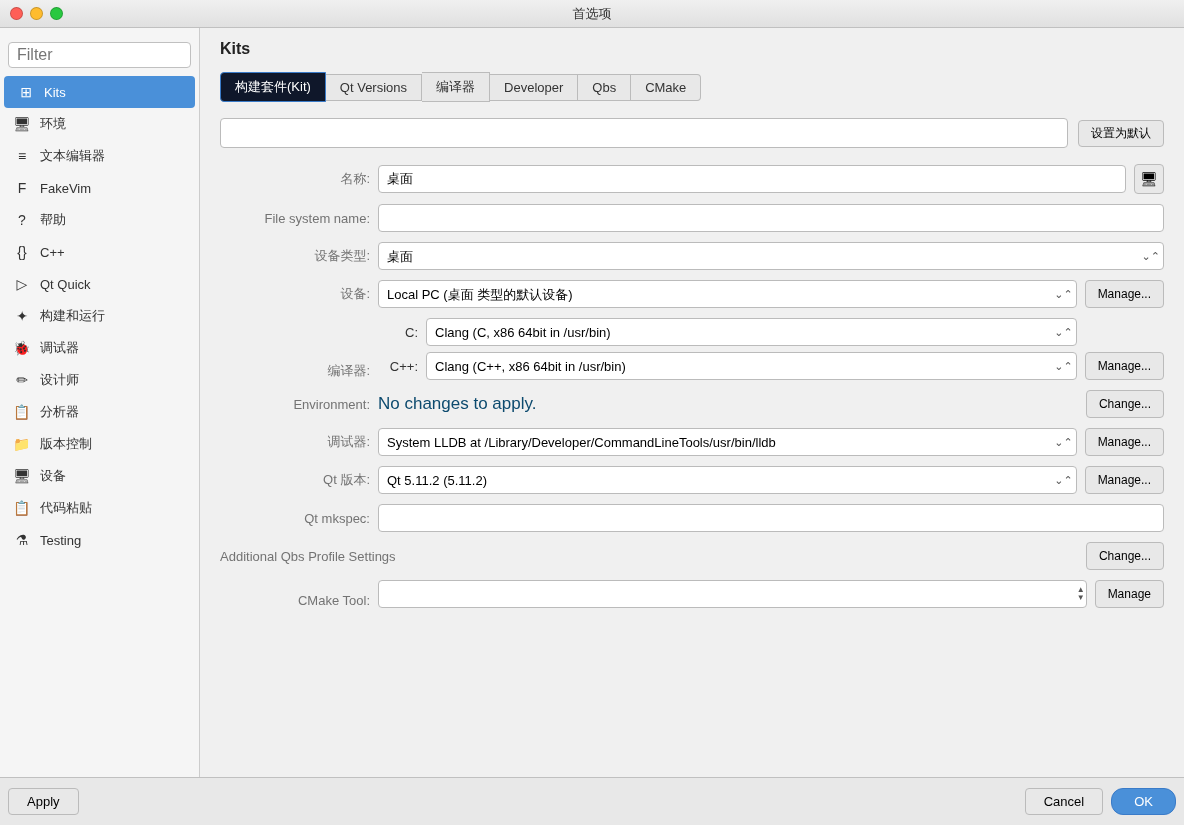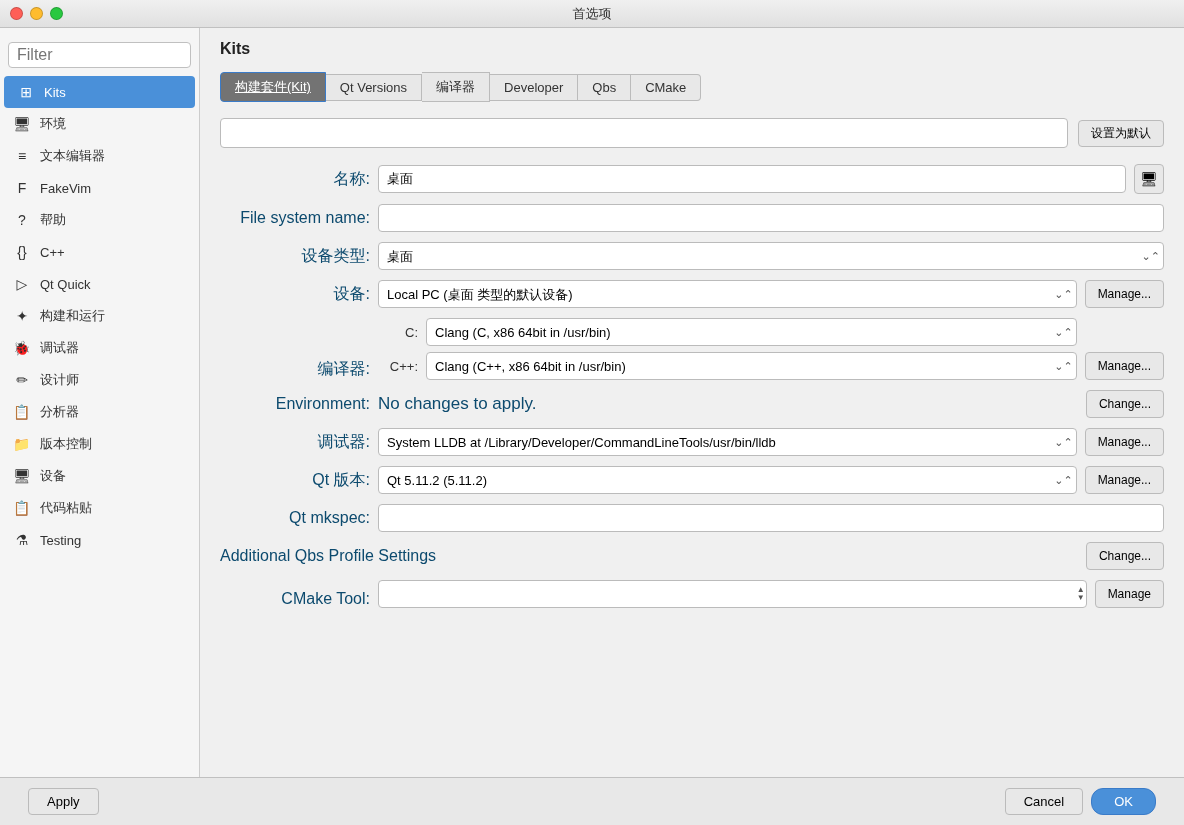--- a/index.html
+++ b/index.html
@@ -125,24 +125,23 @@
       background: #e8e8e8;
       cursor: pointer;
       font-size: 13px;
       color: #333;
       border-radius: 0;
     }
     .tab-btn:first-child { border-radius: 4px 0 0 4px; }
     .tab-btn:last-child { border-radius: 0 4px 4px 0; }
     .tab-btn + .tab-btn { border-left: none; }
     .tab-btn.active {
-      background: #737373;
+      background: #0f172a;
       color: white;
       border-color: #3a7bc8;
-      text-decoration: underline;
     }
     
     .form-area {
       flex: 1;
       overflow-y: auto;
       padding: 16px 20px;
       background: #f0f0f0;
     }
     
     .kit-selection-bar {
@@ -171,22 +170,22 @@
     
     .form-row {
       display: flex;
       align-items: center;
       margin-bottom: 10px;
       gap: 8px;
     }
     .form-label {
       text-align: right;
       min-width: 150px;
-      color: #0c4a6e;
-      font-size: 16px;
+      color: #737373;
+      font-size: 13px;
       flex-shrink: 0;
     }
     .form-input {
       flex: 1;
       height: 28px;
       border: 1px solid #bbb;
       border-radius: 4px;
       padding: 0 8px;
       font-size: 13px;
       background: white;
@@ -269,21 +268,21 @@
       font-size: 17px;
       flex: 1;
     }
     
     .bottom-bar {
       height: 48px;
       background: #e8e8e8;
       border-top: 1px solid #c0c0c0;
       display: flex;
       align-items: center;
-      padding: 0 28px;
+      padding: 0 8px;
       justify-content: space-between;
     }
     .bottom-left {
       display: flex;
       gap: 8px;
     }
     .bottom-right {
       display: flex;
       gap: 8px;
     }

